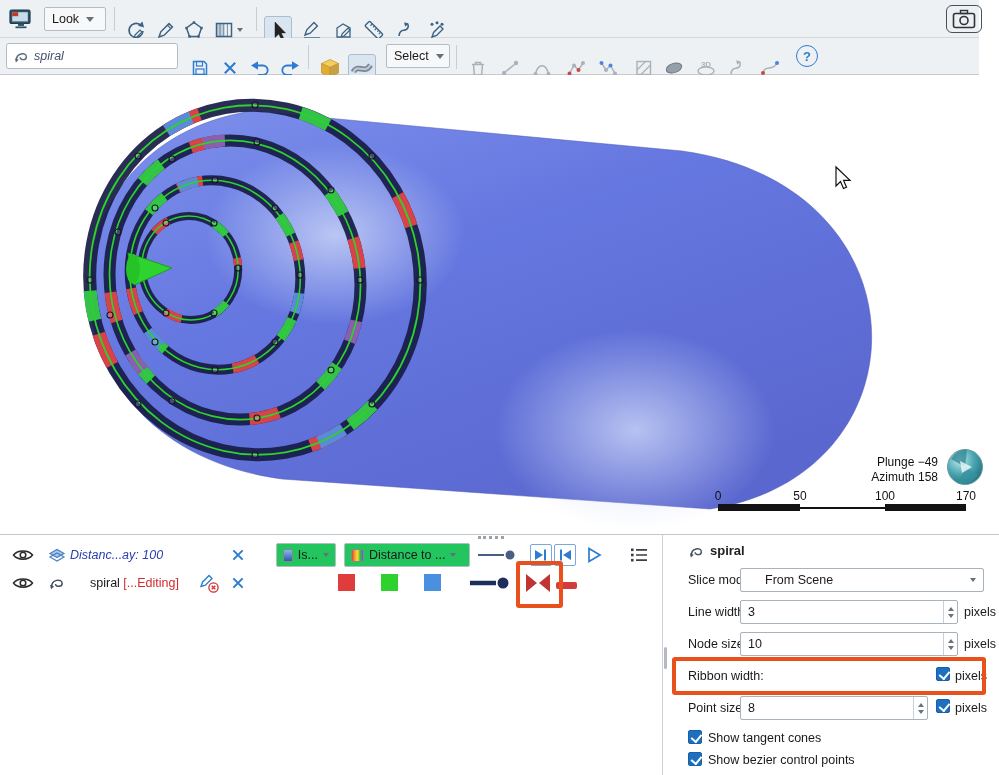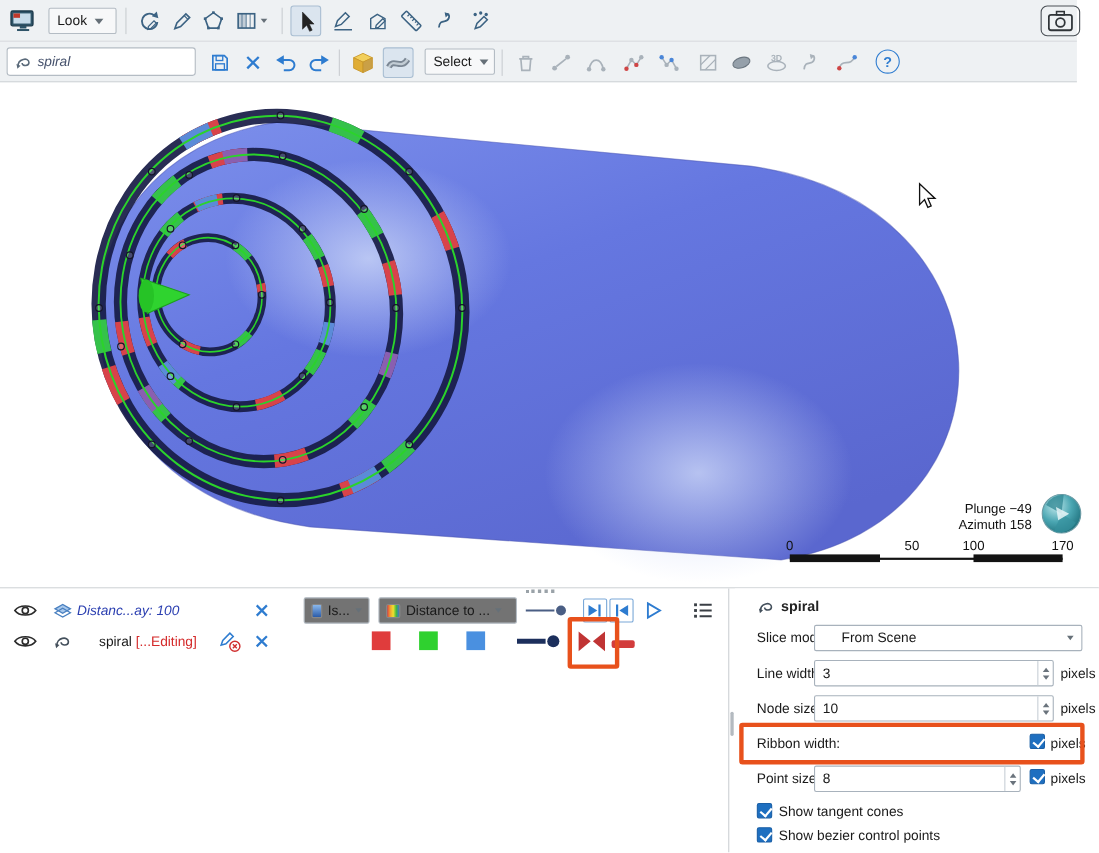--- a/index.html
+++ b/index.html
@@ -5,21 +5,21 @@
   * { margin:0; padding:0; box-sizing:border-box; }
   html,body { width:999px; height:775px; overflow:hidden; }
   body { font-family:"Liberation Sans", sans-serif; font-size:12.5px; color:#1a1a1a; background:#fff; }
   .app { position:relative; width:999px; height:775px; background:#fff; }
 
   
   .toolbar { position:absolute; left:0; width:979px; background:#eef1f3; }
   .tb1 { top:0; height:38px; border-bottom:1px solid #d4d8db; }
   .tb2 { top:38px; height:37px; border-bottom:1px solid #c7cbcf; }
   .sep { position:absolute; top:7px; width:1px; height:24px; background:#c9cdd1; }
-  .tool { position:absolute; top:5px; width:28px; height:28px; display:flex; align-items:center; justify-content:center;
+  .tool { position:absolute; top:16px; width:28px; height:28px; display:flex; align-items:center; justify-content:center;
           background:transparent; border:1px solid transparent; border-radius:3px; color:#3c6383; cursor:default; }
   .tool.active { background:#dbe5ef; border:1px solid #a9bed2; }
   .tb2 .tool { color:#2e7cd0; }
   .tool.disabled { color:#a9b2ba; }
   .ddbtn { position:absolute; height:24px; background:#f7f8f9; border:1px solid #b4bcc4; border-radius:2px;
            display:flex; align-items:center; padding:0 7px; gap:7px; }
   .chev { width:0; height:0; border-left:4px solid transparent; border-right:4px solid transparent; border-top:5px solid #667078; }
   .chev.sm { border-left-width:3px; border-right-width:3px; border-top-width:4px; }
   .nameinput { position:absolute; left:6px; top:5px; width:172px; height:26px; background:#fff; border:1px solid #b4bcc4;
                border-radius:3px; display:flex; align-items:center; padding:0 6px; gap:5px; }
@@ -38,21 +38,21 @@
 
   
   .bottom { position:absolute; left:0; top:535px; width:999px; height:240px; background:#fff; }
   .draghandle { position:absolute; left:478px; top:1px; width:26px; height:4px; border-top:3px dotted #9aa2a8; }
   .lrow { position:absolute; left:0; width:662px; height:28px; }
   .lrow > * { position:absolute; }
   .eyebtn { top:3px; width:26px; height:22px; display:flex; align-items:center; justify-content:center; background:none; border:none; }
   .xbtn { top:4px; width:20px; height:20px; display:flex; align-items:center; justify-content:center; background:none; border:none; color:#2e7cd0; }
   .rowlabel { top:7px; white-space:nowrap; }
   .italicblue { font-style:italic; color:#2a3eb0; }
-  .combo2 { top:2px; height:24px; background:#737373; border:1px solid #b4bcc4; border-radius:2px;
+  .combo2 { top:2px; height:24px; background:#22c55e; border:1px solid #b4bcc4; border-radius:2px;
             display:flex; align-items:center; padding:0 6px; gap:5px; position:absolute; }
   .swatch { top:5px; width:17px; height:17px; border:1px solid rgba(0,0,0,.35); }
   .flipbtn { top:3px; width:22px; height:22px; background:#fff; border:1px solid #7aa8d8; border-radius:2px;
              display:flex; align-items:center; justify-content:center; }
   .hlbox { position:absolute; border:4px solid #e8511c; border-radius:3px; z-index:6; pointer-events:none; }
 
   .vsplit { position:absolute; left:662px; top:0; width:6px; height:240px; border-left:1px solid #ccd0d4; }
   .vsplit .grip { position:absolute; left:1px; top:112px; width:3px; height:22px; background:#b4bac0; border-radius:2px; }
 
   .props { position:absolute; left:668px; top:0; width:331px; height:240px; background:#fff; }
@@ -405,21 +405,21 @@
 
       <polygon points="836,92 836,111 840.5,106.5 843.5,113.5 846.5,112.2 843.6,105.4 850,105.4" fill="#fdfdfd" stroke="#111" stroke-width="1.2"></polygon>
     </svg>
 
     <div class="info">
       <div>Plunge −49</div>
       <div>Azimuth 158</div>
     </div>
 
     <div class="scalelabel" style="left:708px;width:20px;">0</div>
-    <div class="scalelabel" style="left:814px;width:30px;">50</div>
+    <div class="scalelabel" style="left:785px;width:30px;">50</div>
     <div class="scalelabel" style="left:868px;width:34px;">100</div>
     <div class="scalelabel" style="left:949px;width:34px;">170</div>
     <div class="scalebar" style="left:718px;top:432px;width:248px;height:2px;"></div>
     <div class="scalebar" style="left:718px;top:429px;width:82px;height:7px;"></div>
     <div class="scalebar" style="left:885px;top:429px;width:81px;height:7px;"></div>
   </div>
 
   <div class="bottom">
     <div class="draghandle"></div>
 

